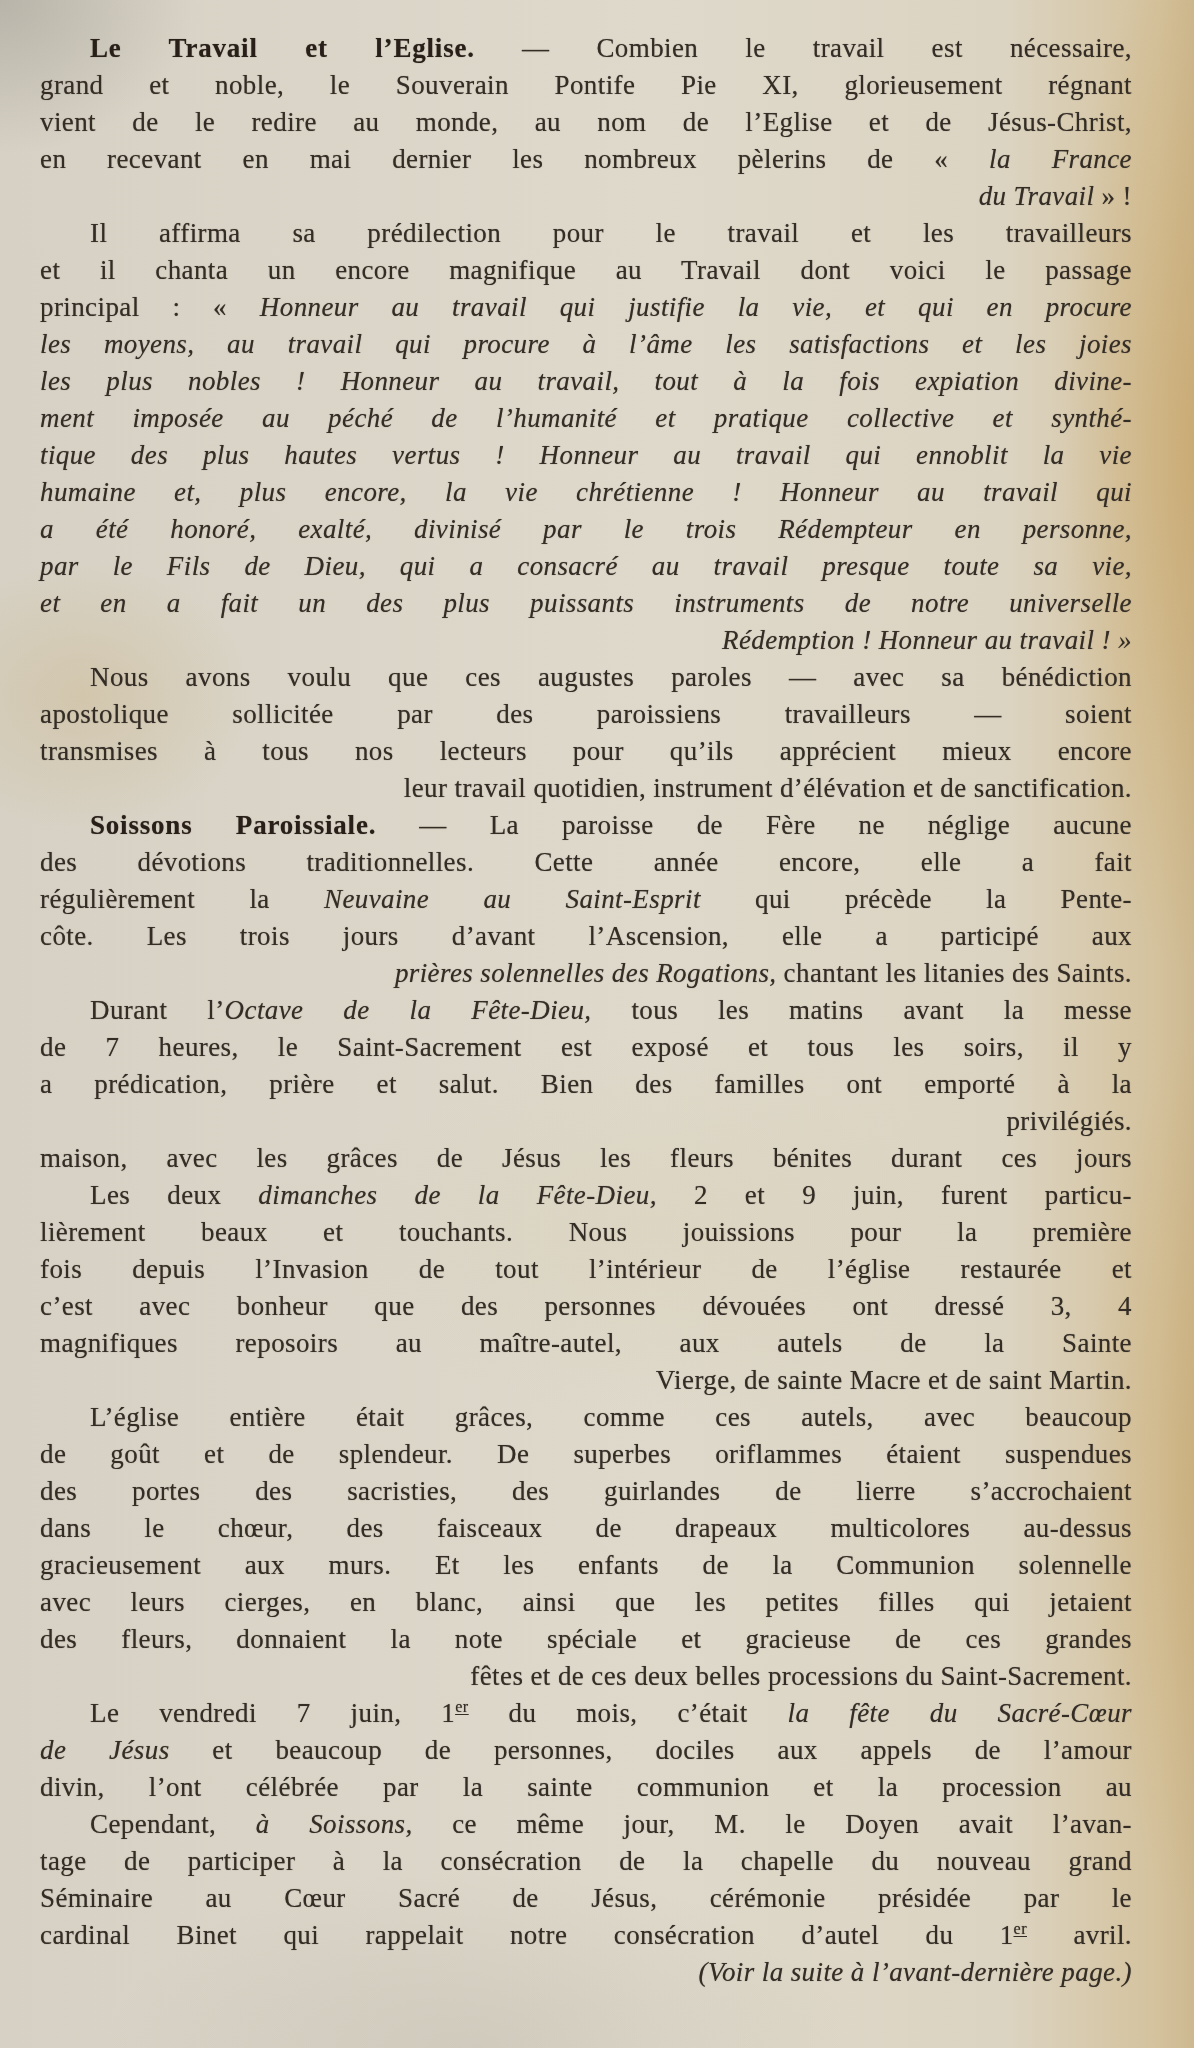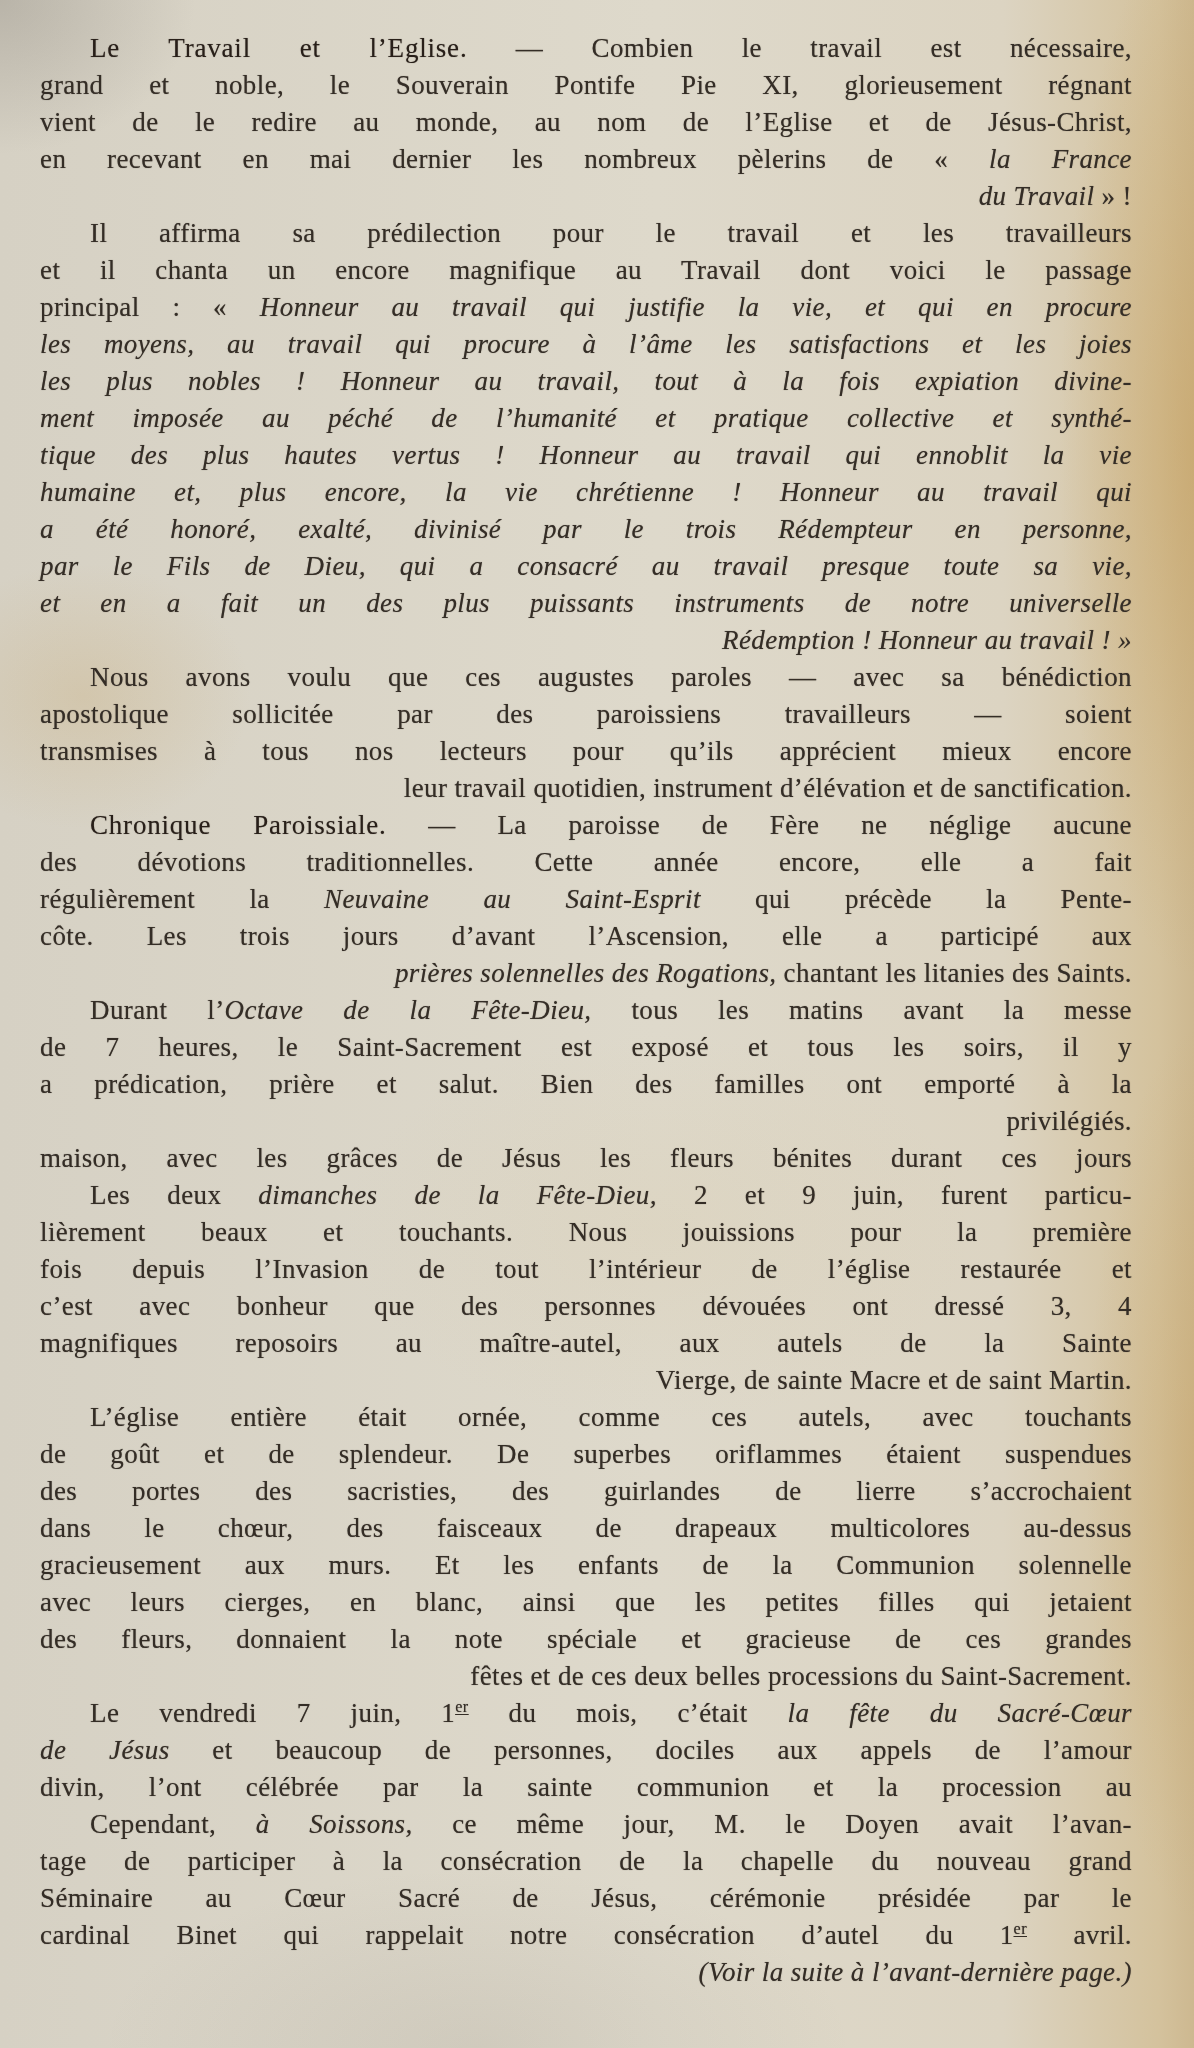--- a/index.html
+++ b/index.html
@@ -43,21 +43,21 @@
   .line.justify {
     white-space: normal;
     text-align: justify;
     text-align-last: justify;
   }
   .line.indent { text-indent: 50px; }
   .line.right { text-align: right; text-align-last: right; white-space: normal; }
 
   .seg-r { font-style: normal; font-weight: 400; }
   .seg-i { font-style: italic; font-weight: 400; }
-  .seg-b { font-style: normal; font-weight: 400; letter-spacing: 0.8px; color: #281f19; }
+  .seg-b { font-style: normal; font-weight: 700; letter-spacing: 0.8px; color: #281f19; }
   .seg-s {
     font-size: 0.60em;
     vertical-align: super;
     line-height: 0;
     text-decoration: underline;
     text-underline-offset: 2px;
   }
 </style>
 </head>
 <body>
@@ -85,21 +85,21 @@
         <div class="line justify"><span class="seg-i">et en a fait un des plus puissants instruments de notre universelle</span></div>
         <div class="line"><span class="seg-i">Rédemption ! Honneur au travail ! »</span></div>
       </div>
       <div class="paragraph">
         <div class="line justify indent"><span class="seg-r">Nous avons voulu que ces augustes paroles — avec sa bénédiction</span></div>
         <div class="line justify"><span class="seg-r">apostolique sollicitée par des paroissiens travailleurs — soient</span></div>
         <div class="line justify"><span class="seg-r">transmises à tous nos lecteurs pour qu’ils apprécient mieux encore</span></div>
         <div class="line"><span class="seg-r">leur travail quotidien, instrument d’élévation et de sanctification.</span></div>
       </div>
       <div class="paragraph">
-        <div class="line justify indent"><span class="seg-b">Chronique Paroissiale.</span><span class="seg-r"> — La paroisse de Fère ne néglige aucune</span></div>
+        <div class="line justify indent"><span class="seg-b">Soissons Paroissiale.</span><span class="seg-r"> — La paroisse de Fère ne néglige aucune</span></div>
         <div class="line justify"><span class="seg-r">des dévotions traditionnelles. Cette année encore, elle a fait</span></div>
         <div class="line justify"><span class="seg-r">régulièrement la </span><span class="seg-i">Neuvaine au Saint-Esprit</span><span class="seg-r"> qui précède la Pente-</span></div>
         <div class="line justify"><span class="seg-r">côte. Les trois jours d’avant l’Ascension, elle a participé aux</span></div>
         <div class="line"><span class="seg-i">prières solennelles des Rogations,</span><span class="seg-r"> chantant les litanies des Saints.</span></div>
       </div>
       <div class="paragraph">
         <div class="line justify indent"><span class="seg-r">Durant l’</span><span class="seg-i">Octave de la Fête-Dieu,</span><span class="seg-r"> tous les matins avant la messe</span></div>
         <div class="line justify"><span class="seg-r">de 7 heures, le Saint-Sacrement est exposé et tous les soirs, il y</span></div>
         <div class="line justify"><span class="seg-r">a prédication, prière et salut. Bien des familles ont emporté à la</span></div>
         <div class="line"><span class="seg-r">privilégiés.</span></div>
@@ -107,21 +107,21 @@
       </div>
       <div class="paragraph">
         <div class="line justify indent"><span class="seg-r">Les deux </span><span class="seg-i">dimanches de la Fête-Dieu,</span><span class="seg-r"> 2 et 9 juin, furent particu-</span></div>
         <div class="line justify"><span class="seg-r">lièrement beaux et touchants. Nous jouissions pour la première</span></div>
         <div class="line justify"><span class="seg-r">fois depuis l’Invasion de tout l’intérieur de l’église restaurée et</span></div>
         <div class="line justify"><span class="seg-r">c’est avec bonheur que des personnes dévouées ont dressé 3, 4</span></div>
         <div class="line justify"><span class="seg-r">magnifiques reposoirs au maître-autel, aux autels de la Sainte</span></div>
         <div class="line"><span class="seg-r">Vierge, de sainte Macre et de saint Martin.</span></div>
       </div>
       <div class="paragraph">
-        <div class="line justify indent"><span class="seg-r">L’église entière était ornée, comme ces autels, avec touchants</span></div>
+        <div class="line justify indent"><span class="seg-r">L’église entière était grâces, comme ces autels, avec beaucoup</span></div>
         <div class="line justify"><span class="seg-r">de goût et de splendeur. De superbes oriflammes étaient suspendues</span></div>
         <div class="line justify"><span class="seg-r">des portes des sacristies, des guirlandes de lierre s’accrochaient</span></div>
         <div class="line justify"><span class="seg-r">dans le chœur, des faisceaux de drapeaux multicolores au-dessus</span></div>
         <div class="line justify"><span class="seg-r">gracieusement aux murs. Et les enfants de la Communion solennelle</span></div>
         <div class="line justify"><span class="seg-r">avec leurs cierges, en blanc, ainsi que les petites filles qui jetaient</span></div>
         <div class="line justify"><span class="seg-r">des fleurs, donnaient la note spéciale et gracieuse de ces grandes</span></div>
         <div class="line"><span class="seg-r">fêtes et de ces deux belles processions du Saint-Sacrement.</span></div>
       </div>
       <div class="paragraph">
         <div class="line justify indent"><span class="seg-r">Le vendredi 7 juin, 1</span><span class="seg-s">er</span><span class="seg-r"> du mois, c’était </span><span class="seg-i">la fête du Sacré-Cœur</span></div>

